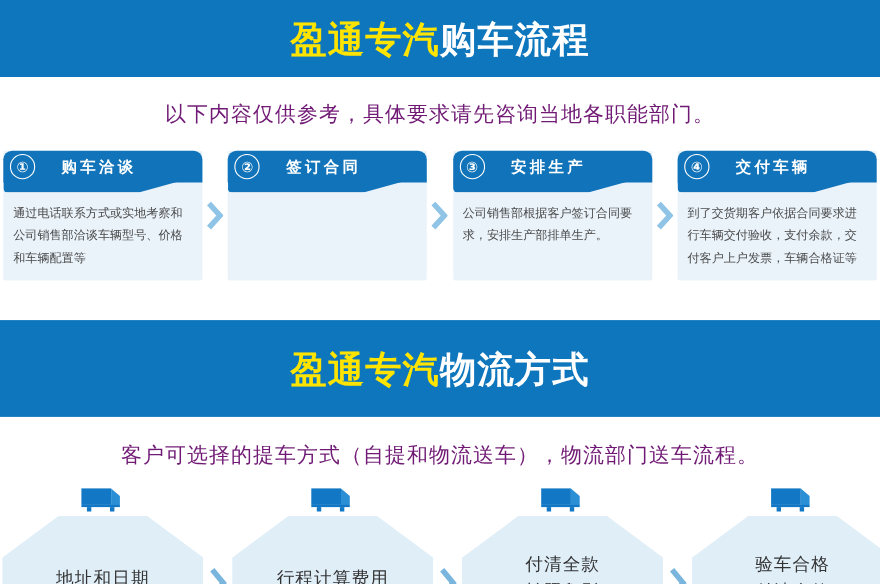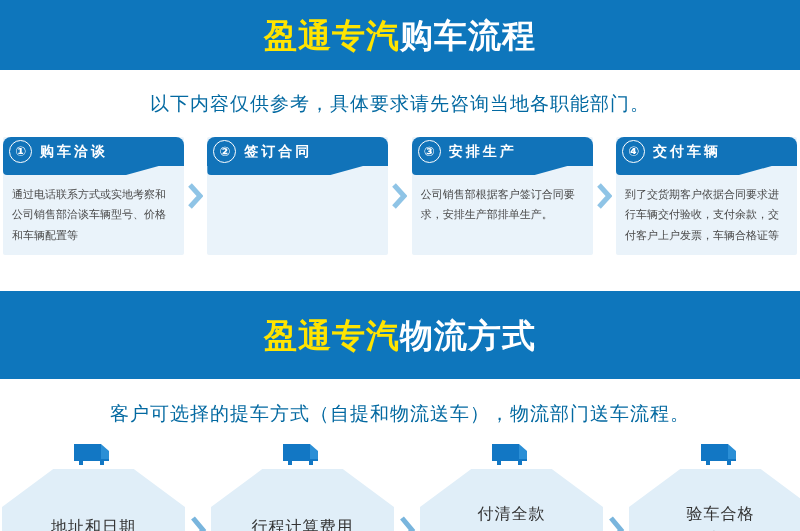--- a/index.html
+++ b/index.html
@@ -34,21 +34,21 @@
     line-height: 1;
     white-space: nowrap;
   }
   .brand { color: #ffe400; text-align: center; }
   .rest  { color: #ffffff; }
 
   
   .subtitle {
     text-align: center;
     font-size: 19px;
-    color: #0369a1;
+    color: #701a75;
     letter-spacing: 1px;
   }
   .subtitle-1 { margin-top: 21px; }
   .subtitle-2 { margin-top: 22px; text-align: center; }
 
   
   .steps-row {
     margin-top: 20px;
     display: flex;
     align-items: stretch;
@@ -92,21 +92,21 @@
     color: #ffffff;
     font-size: 13px;
     font-weight: bold;
     display: flex;
     align-items: center;
     justify-content: center;
     flex: none;
     z-index: 2;
   }
   .step-title {
-    margin-left: 8px;
+    margin-left: 24px;
     color: #ffffff;
     font-size: 14px;
     font-weight: bold;
     letter-spacing: 3px;
     z-index: 2;
   }
   .step-body {
     flex: 1;
     padding: 18px 9px 10px 9px;
     font-size: 11px;

